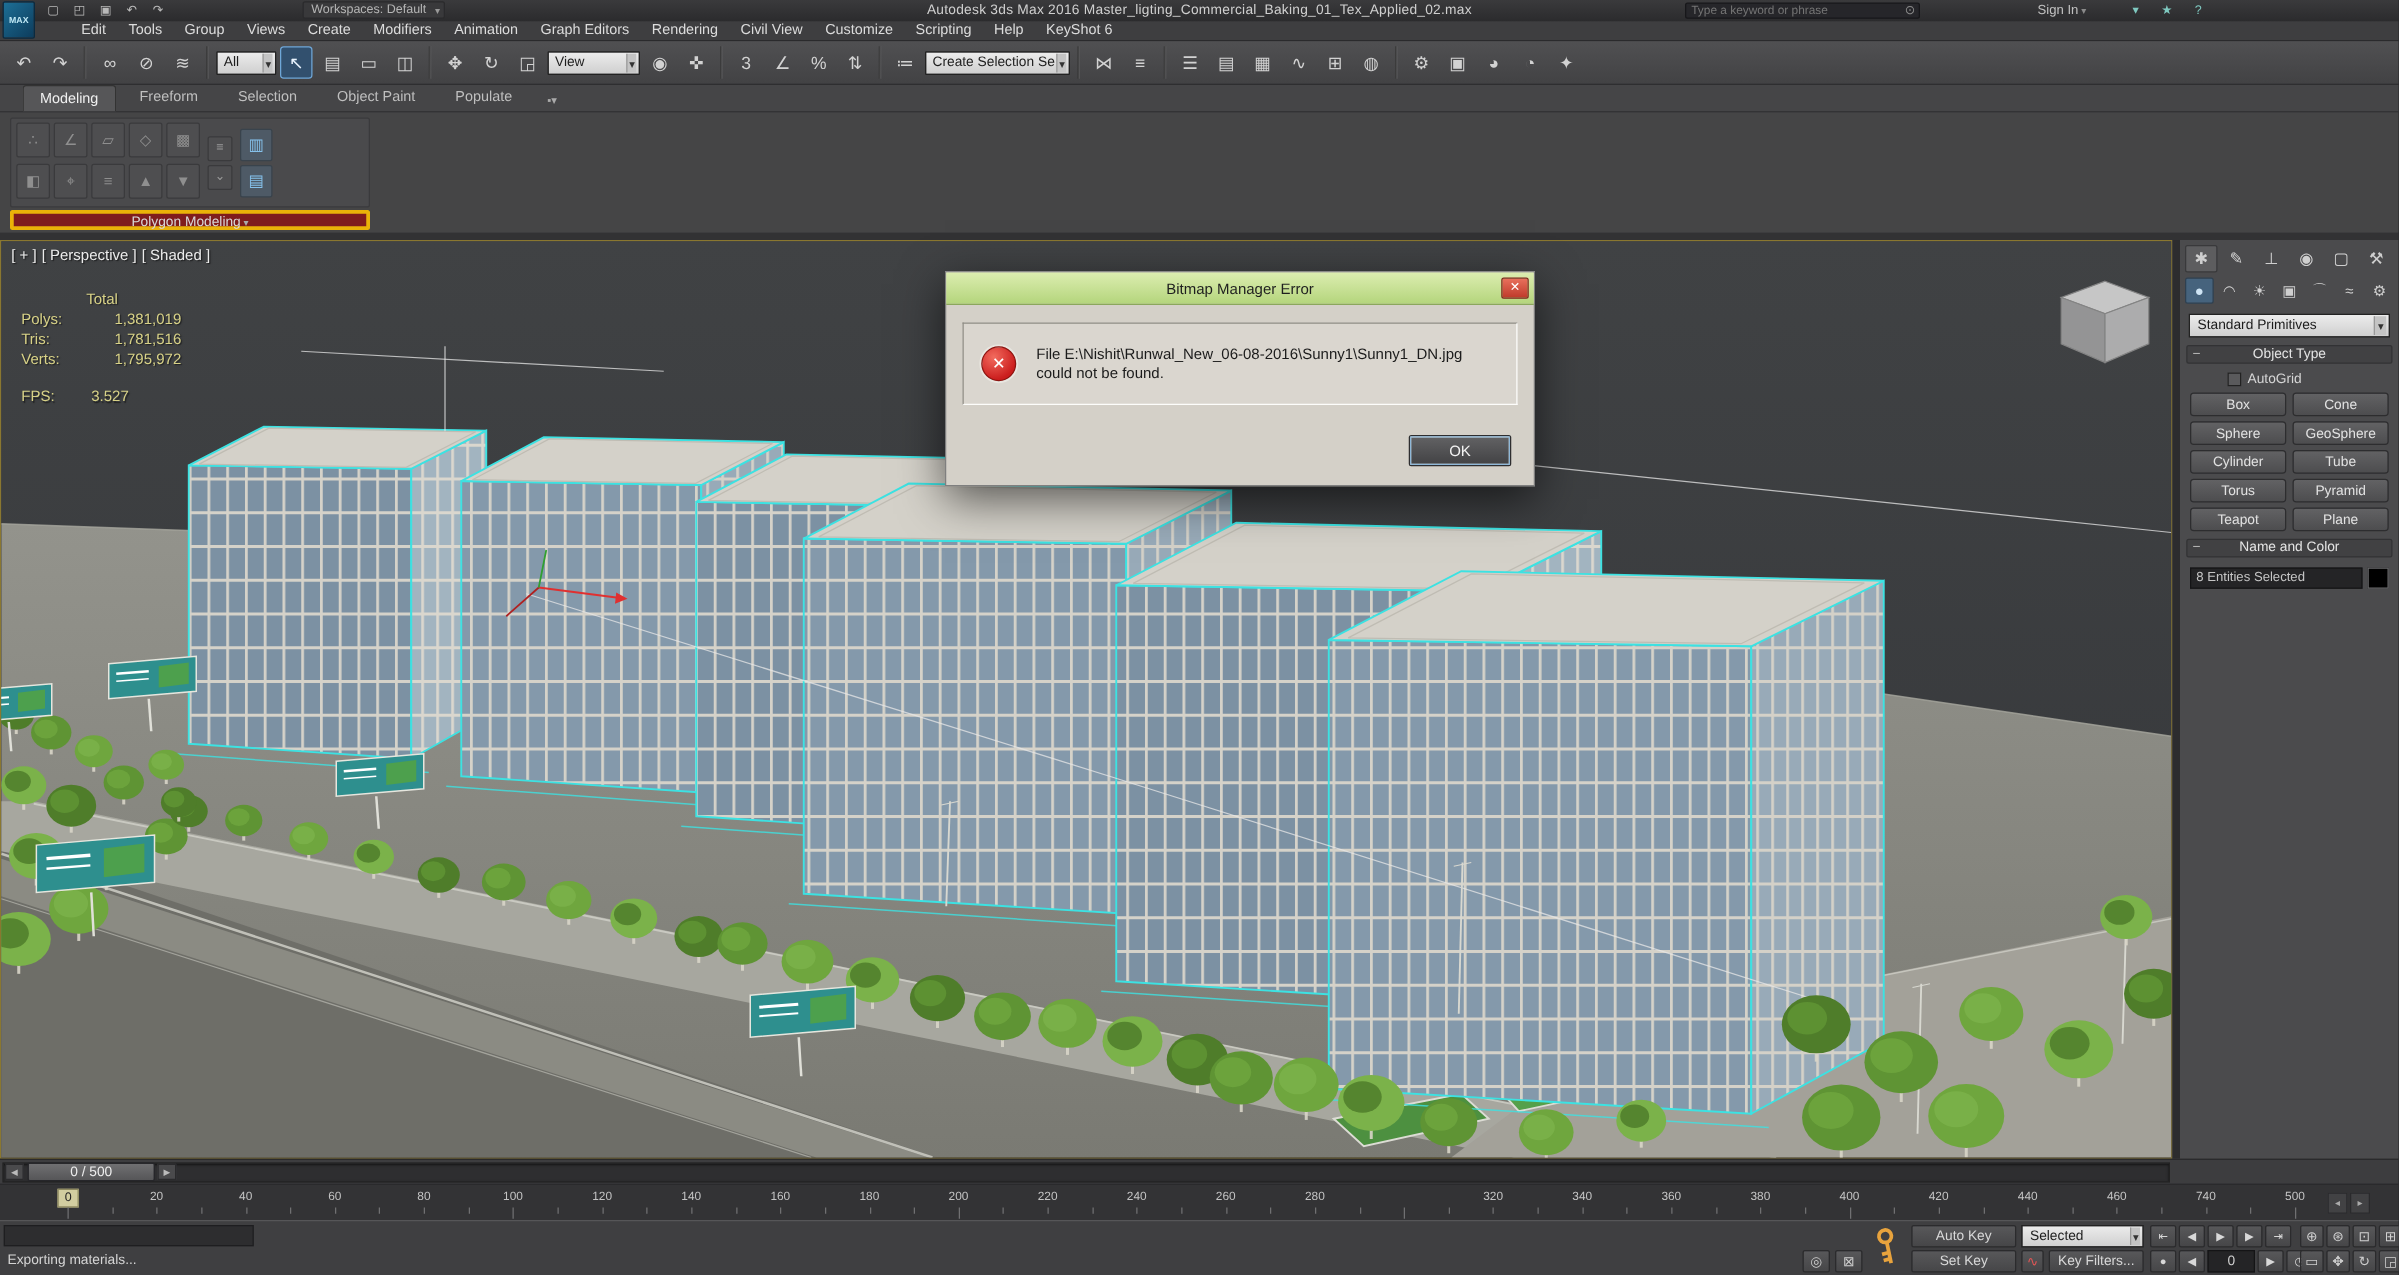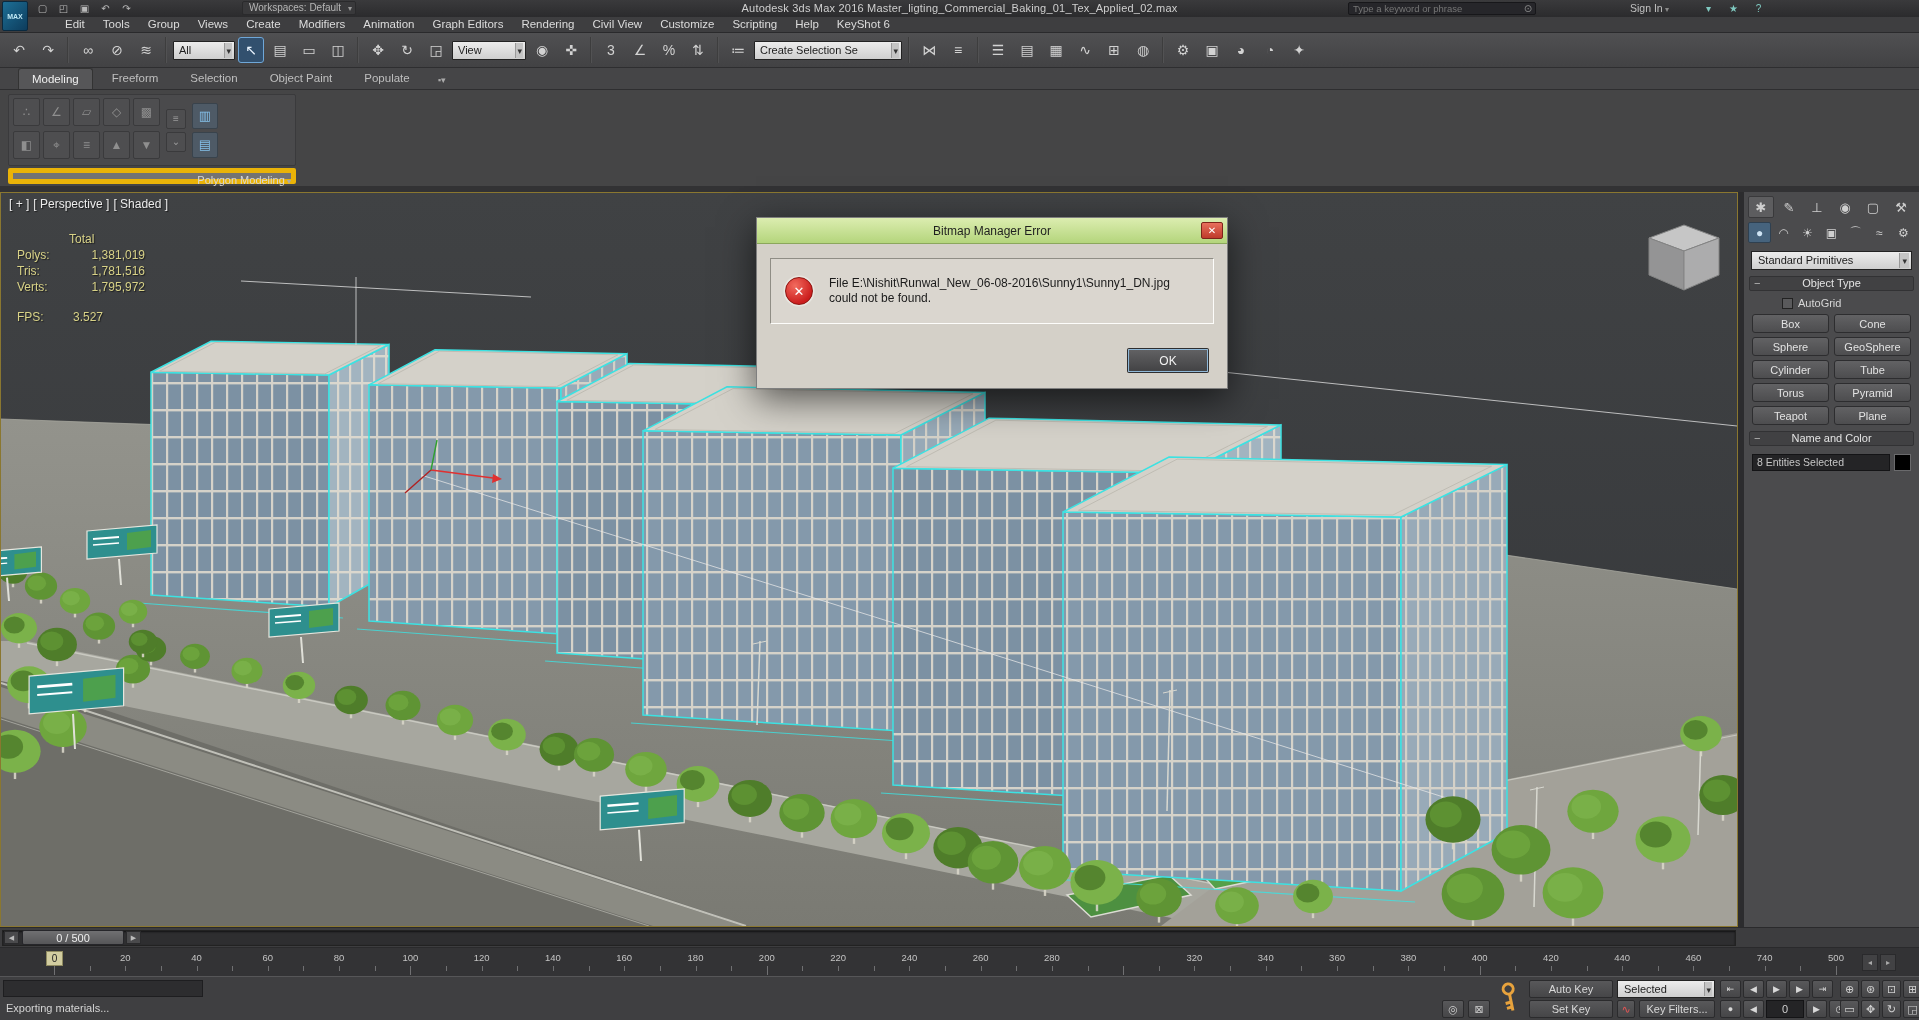--- a/index.html
+++ b/index.html
@@ -41,44 +41,44 @@
            display:flex;align-items:center;padding:0 6px;gap:3px;border-bottom:1px solid #2e2e30;}
   .tb-btn{width:26px;height:26px;display:flex;align-items:center;justify-content:center;
           color:#d2d2d2;font-size:14px;border-radius:3px;flex:0 0 auto;}
   .tb-btn.active{background:#32506e;border:1px solid #6fa7d8;color:#eaf4ff;}
   .tb-sep{width:2px;height:26px;background:linear-gradient(90deg,#333,#5c5c5e);margin:0 3px;flex:0 0 auto;}
   .tb-select{position:relative;height:19px;background:linear-gradient(#ececec,#cfcfcf);color:#1d1d1d;
              font-size:11px;line-height:17px;padding:0 16px 0 5px;border:1px solid #222;
              border-radius:1px;white-space:nowrap;overflow:hidden;flex:0 0 auto;}
   .tb-select::after{content:"▾";position:absolute;right:2px;top:1px;font-size:9px;color:#333;
              background:#c4c4c4;padding:0 1px;border-left:1px solid #999;height:15px;}
-  .tb-select[data-name="selection-filter-dropdown"]{width:62px;}
+  .tb-select[data-name="selection-filter-dropdown"]{width:48px;}
   .tb-select[data-name="reference-coordinate-dropdown"]{width:74px;}
-  .tb-select[data-name="named-selection-combo"]{width:148px;}
+  .tb-select[data-name="named-selection-combo"]{width:116px;}
 
   
   .ribbon-tabs{height:22px;background:#454547;border-bottom:1px solid #2e2e30;display:flex;
                align-items:flex-end;padding-left:18px;gap:6px;}
   .r-tab{padding:0 13px;font-size:11.5px;color:#bfbfbf;line-height:20px;height:21px;}
   .r-tab.active{background:#565658;border:1px solid #333;border-bottom:none;color:#f0f0f0;
                 border-radius:3px 3px 0 0;}
   .r-min{width:26px;height:18px;color:#aaa;font-size:9px;display:flex;align-items:center;justify-content:center;}
   .ribbon-body{position:relative;height:96px;background:#454546;}
   .rgroup{position:absolute;left:8px;top:4px;width:288px;height:72px;background:#4a4a4c;
           border:1px solid #3a3a3c;border-radius:2px;padding:3px 4px;display:flex;gap:6px;}
   .rg-grid{display:grid;grid-template-columns:repeat(5,27px);grid-auto-rows:30px;gap:3px;}
   .rg-btn{width:27px;height:28px;background:#4e4e50;border:1px solid #3a3a3c;border-radius:2px;
           color:#8f8f8f;font-size:12px;display:flex;align-items:center;justify-content:center;}
   .rg-stack{display:flex;flex-direction:column;gap:3px;justify-content:center;}
   .rg-sm{width:20px;height:20px;background:#4e4e50;border:1px solid #3a3a3c;border-radius:2px;
          color:#9a9a9a;font-size:10px;display:flex;align-items:center;justify-content:center;}
   .rg-blue{width:26px;height:26px;background:#4e5a66;border:1px solid #39434c;border-radius:2px;
          color:#85c0ea;font-size:13px;display:flex;align-items:center;justify-content:center;}
-  .rgroup-footer{position:absolute;left:8px;top:78px;width:288px;height:16px;background:#737373;
-          border:5px solid #eab308;border-radius:2px;font-size:11px;color:#d8d8d8;text-align:right;
+  .rgroup-footer{position:absolute;left:8px;top:78px;width:288px;height:16px;background:#7f1d1d;
+          border:3px solid #eab308;border-radius:2px;font-size:11px;color:#d8d8d8;text-align:center;
           line-height:14px;}
   .rgroup-footer::after{content:" ▾";font-size:8px;color:#aaa;}
   .ribbon-gap{height:6px;background:#323234;}
 
   
   .main{display:flex;height:735px;}
   .viewport{position:relative;width:1738px;height:735px;background:#3a3c3e;
             border:1px solid #8a7730;}
   #scene{position:absolute;left:0;top:0;}
   .vp-label{position:absolute;left:8px;top:4px;font-size:12px;color:#ececec;z-index:5;

